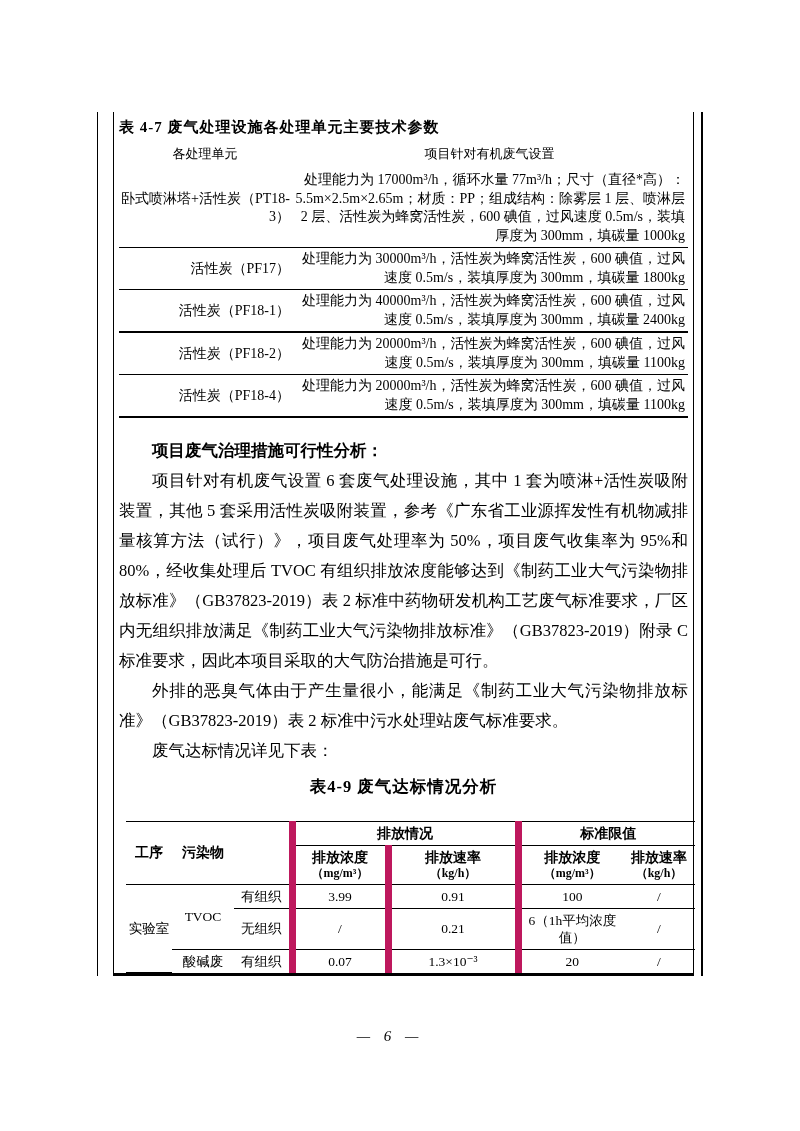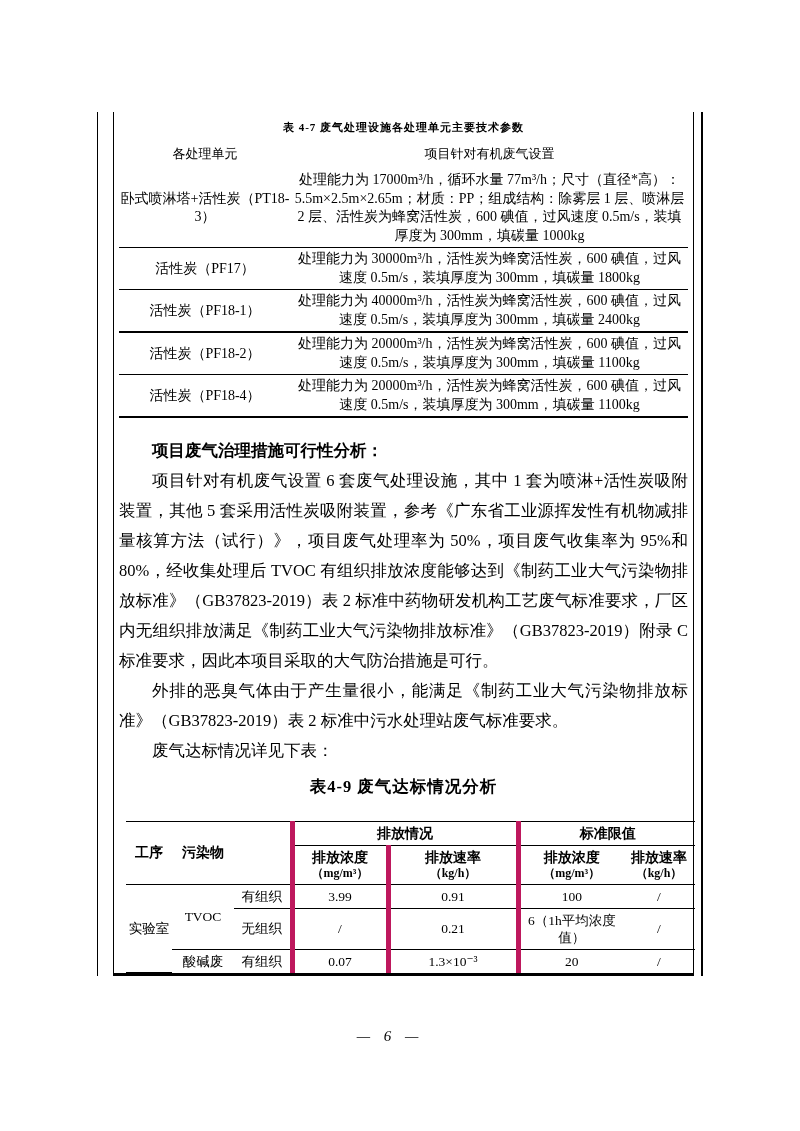--- a/index.html
+++ b/index.html
@@ -14,44 +14,44 @@
   
   .frame-left-outer{position:absolute;left:97px;top:112px;height:864px;width:0;border-left:1.5px solid #000;}
   .frame-right-outer{position:absolute;left:701px;top:112px;height:864px;width:0;border-left:2px solid #000;}
   .content-frame{
     position:absolute;left:113px;top:112px;width:581px;height:864px;
     box-sizing:border-box;
     border-left:1px solid #000;border-right:1px solid #000;border-bottom:3px solid #000;
   }
   .inner{position:absolute;left:0;top:0;right:0;bottom:0;padding:2px 5px 0 5px;}
 
-  .t47-title{font-size:11px;font-weight:bold;text-align:center;letter-spacing:1px;line-height:26px;}
+  .t47-title{font-size:15px;font-weight:bold;letter-spacing:1px;line-height:26px;}
   table{border-collapse:collapse;}
   .t47{width:100%;table-layout:fixed;font-size:14px;}
   .t47 th{font-size:13px;font-weight:normal;padding:5px 0 6px 0;}
   .t47 .unit-col{width:172px;}
-  .t47 td{vertical-align:middle;text-align:center;line-height:18px;padding:2px 1px;}
+  .t47 td{vertical-align:middle;text-align:right;line-height:18px;padding:2px 1px;}
   .t47 td.params{line-height:18.5px;padding:2px 3px;}
   .t47 tr.r-thin td{border-bottom:1px solid #000;}
   .t47 tr.r-med td{border-bottom:2px solid #000;}
   .t47 tr.r-thick td{border-bottom:2.5px solid #000;}
 
   .analysis{font-size:16.5px;line-height:30px;text-align:justify;margin-top:18px;}
   .analysis p{margin:0;text-indent:2em;}
   .analysis .heading{font-weight:bold;}
 
   .t49-title{font-size:16.5px;font-weight:bold;text-align:center;letter-spacing:1px;margin-top:9px;line-height:24px;}
 
   .t49{position:absolute;left:12px;right:0;bottom:0;width:569px;table-layout:fixed;font-size:13.5px;border-top:1.5px solid #000;}
   .t49 th,.t49 td{text-align:center;vertical-align:middle;padding:3px 2px;line-height:17px;}
   .t49 th{font-weight:bold;font-size:14px;}
   .t49 .unit-line{display:block;font-size:12px;line-height:15px;}
   .t49 .hname{display:block;line-height:17px;}
   
-  .t49 .v-after{border-right:5px solid #be185d;}
+  .t49 .v-after{border-right:7px solid #be185d;}
   .t49 tr.grp th{border-bottom:1px solid #000;}
   .t49 tr.sub th{border-bottom:1.5px solid #000;}
   .t49 th.span2{border-bottom:1.5px solid #000;}
   .t49 td{border-bottom:1px solid #000;}
   .t49 tr.last td{border-bottom:none;}
   .t49 col.c-proc{width:46px;}
   .t49 col.c-poll{width:62px;}
   .t49 col.c-type{width:58px;}
   .t49 col.c-conc{width:96px;}
   .t49 col.c-rate{width:130px;}

